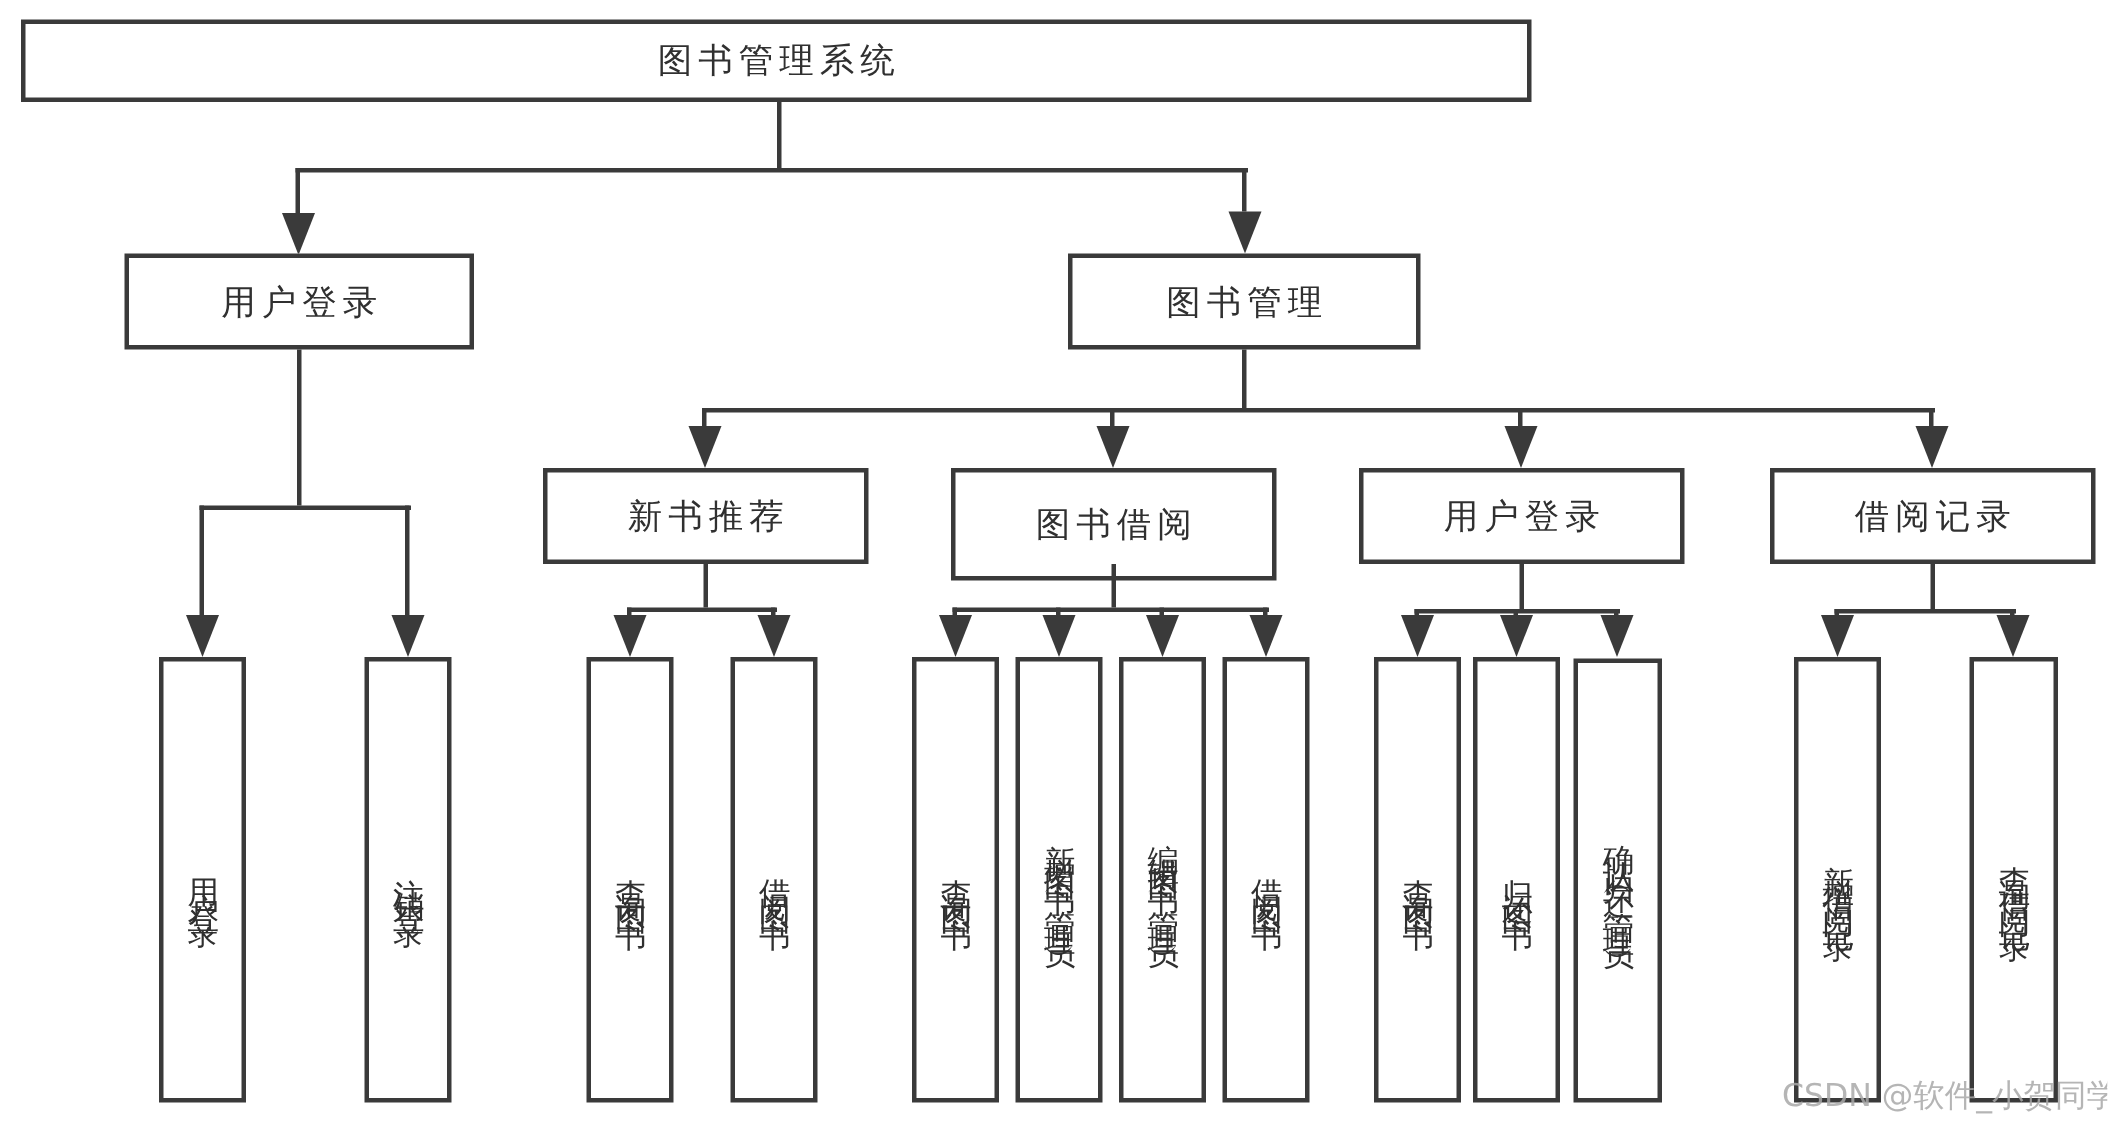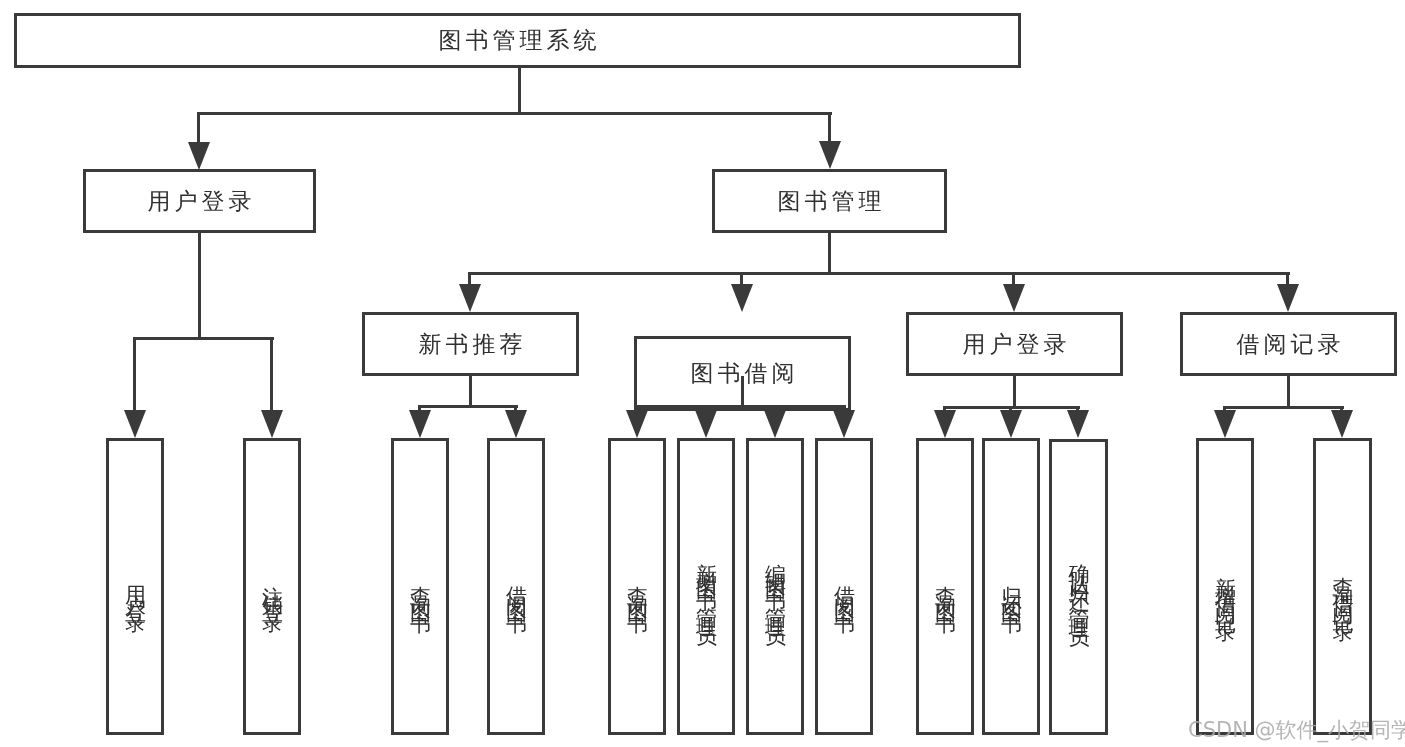--- a/index.html
+++ b/index.html
@@ -97,21 +97,21 @@
   <div class="vl" style="left:828px; top:233px; height:39px;"></div>
   <div class="hl" style="left:468px; top:272px; width:822px;"></div>
   <div class="adown" style="left:468px; top:272px; height:12px;"></div>
   <div class="adown" style="left:740px; top:272px; height:12px;"></div>
   <div class="adown" style="left:1012px; top:272px; height:12px;"></div>
   <div class="adown" style="left:1286px; top:272px; height:12px;"></div>
 
   <div class="box hbox" style="left:362px; top:296px; width:217px; height:64px;margin-top:16px;">
     <span>新书推荐</span>
   </div>
-  <div class="box hbox" style="left:634px; top:312px; width:217px; height:75px;margin-top:24px;">
+  <div class="box hbox" style="left:634px; top:312px; width:217px; height:75px;">
     <span>图书借阅</span>
   </div>
   <div class="box hbox" style="left:906px; top:312px; width:217px; height:64px;">
     <span>用户登录</span>
   </div>
   <div class="box hbox" style="left:1180px; top:312px; width:217px; height:64px;">
     <span>借阅记录</span>
   </div>
 
   <div class="vl" style="left:469px; top:376px; height:29px;"></div>

